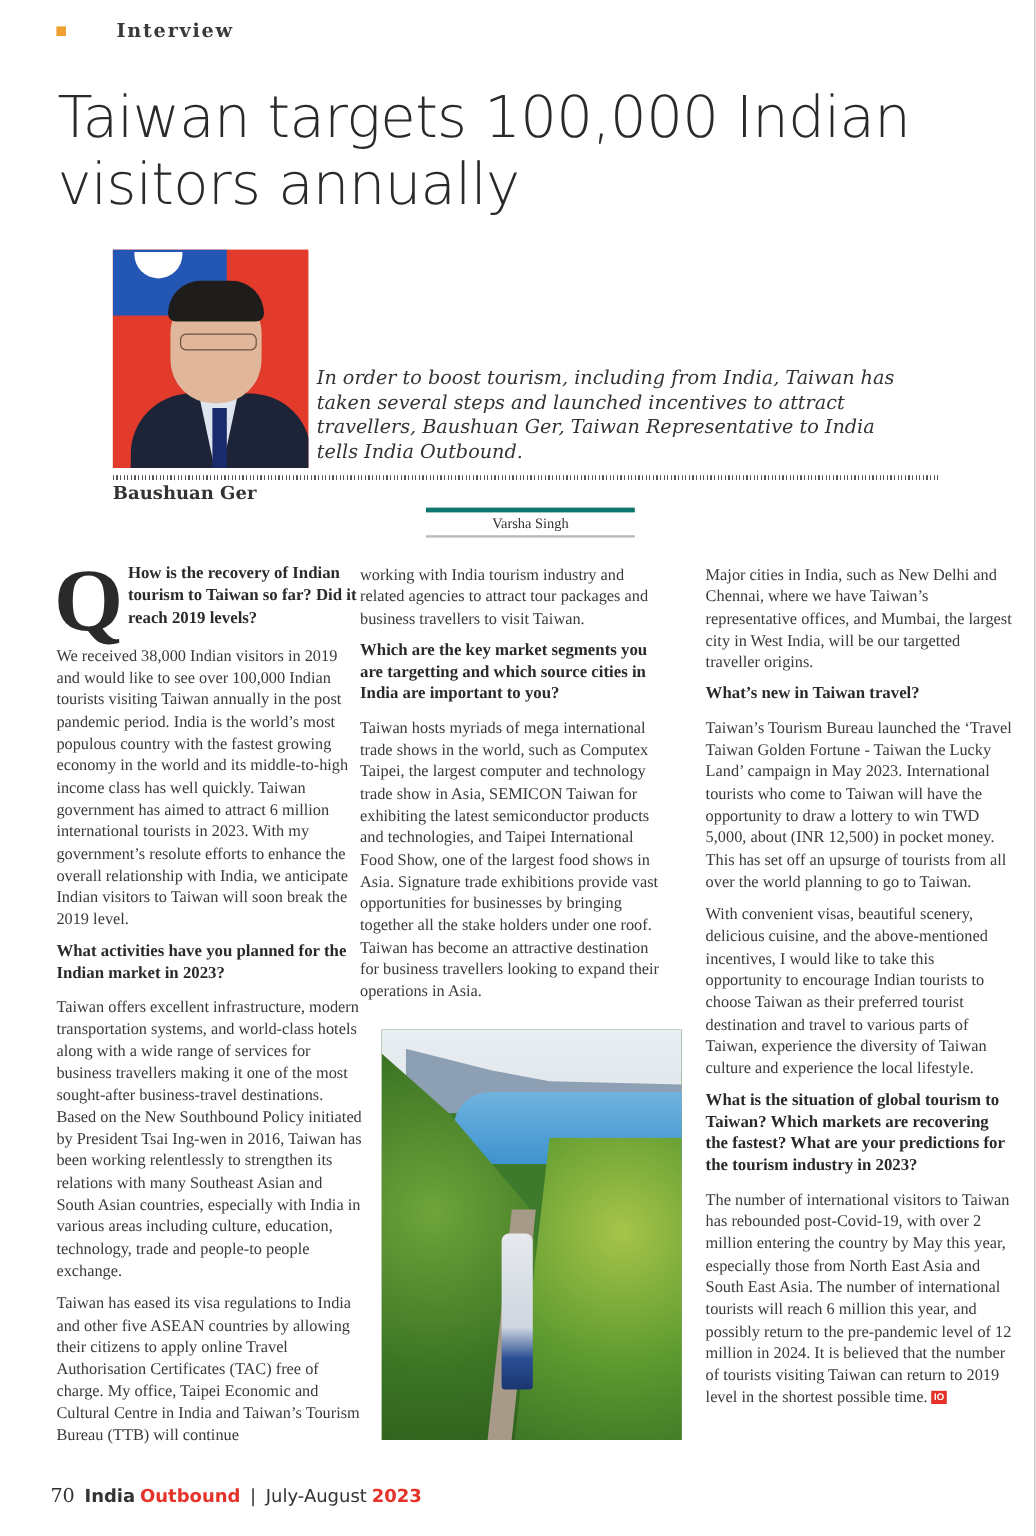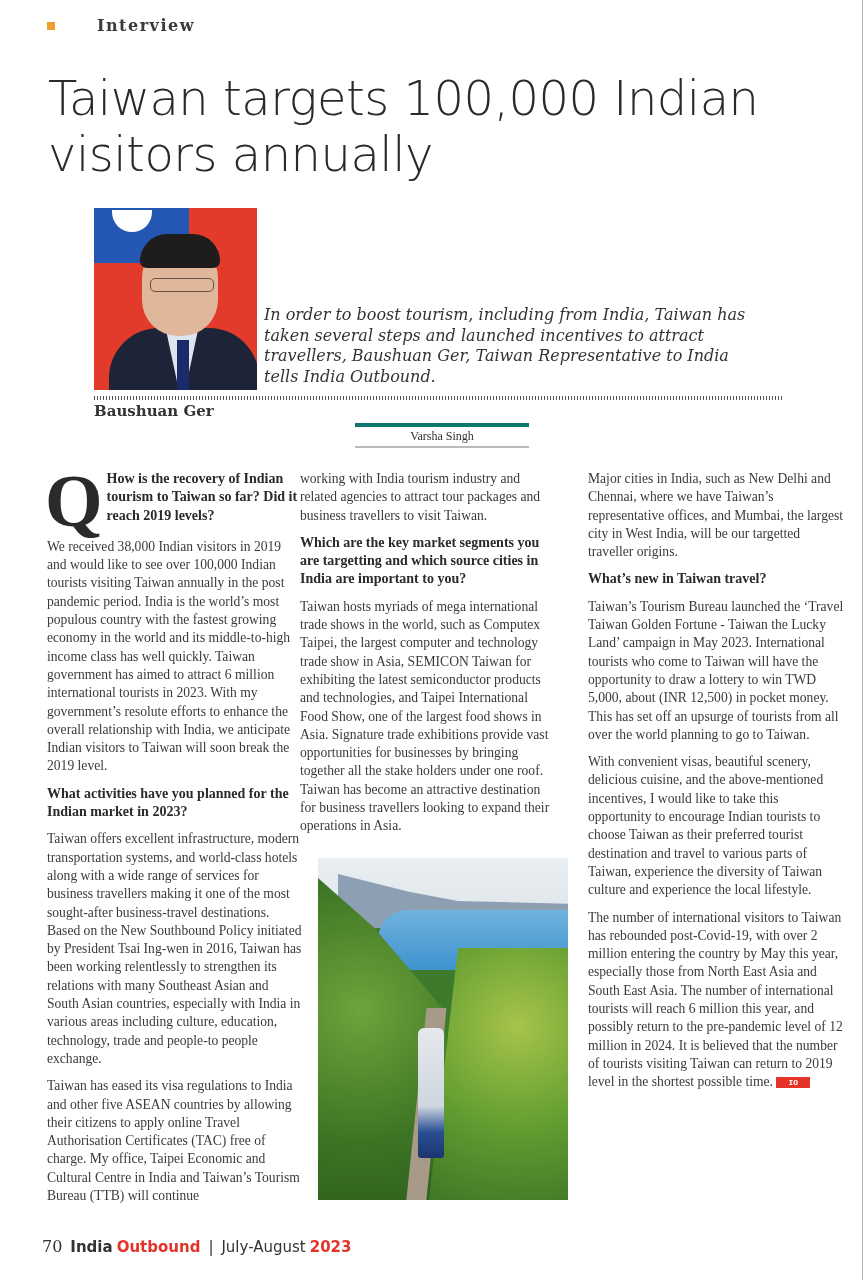--- a/index.html
+++ b/index.html
@@ -38,21 +38,21 @@
   .train-photo .jungle-r { position: absolute; left: 110px; top: 90px; width: 150px; height: 260px; background: radial-gradient(circle at 60% 30%, #a6c44a, #5d9a2f 55%, #3b7426); clip-path: polygon(20% 0,100% 0,100% 100%,0 100%); }
   .train-photo .track { position: absolute; left: 98px; top: 150px; width: 20px; height: 200px; background: #a89a88; transform: skewX(-6deg); }
   .train-photo .train { position: absolute; left: 100px; top: 170px; width: 26px; height: 130px; background: linear-gradient(#e6e9ee, #cfd6df 60%, #2a4f94 80%, #1b3570); border-radius: 6px 6px 3px 3px; }
   .footer { position: absolute; left: 42px; top: 1237px; display: flex; align-items: baseline; font-family: "DejaVu Sans", sans-serif; font-size: 15px; color: #333; }
   .footer .pg { font-family: "DejaVu Serif", serif; font-size: 16px; margin-right: 8px; }
   .footer .brand1 { font-weight: bold; margin-right: 4px; }
   .footer .brand2 { color: #e5332a; font-weight: bold; margin-right: 8px; }
   .footer .sep { margin-right: 8px; }
   .footer .issue { margin-right: 4px; }
   .footer .year { color: #e5332a; font-weight: bold; }
-  .endmark { display: inline-block; background: #e5332a; color: #fff; font-family: Liberation Mono, monospace; font-size: 8px; font-weight: bold; line-height: 11px; padding: 0 12px; vertical-align: 1px; }
+  .endmark { display: inline-block; background: #e5332a; color: #fff; font-family: Liberation Sans, sans-serif; font-size: 8px; font-weight: bold; line-height: 11px; padding: 0 2px; vertical-align: 1px; }
 </style>
 </head>
 <body>
 
 <div class="page-edge"></div>
 
 <div class="section-tag">
   <span class="sq"></span>
   <span class="lbl">Interview</span>
 </div>
@@ -100,20 +100,21 @@
   <div class="jungle-r"></div>
   <div class="track"></div>
   <div class="train"></div>
 </div>
 
 <div class="col col3">
   <p>Major cities in India, such as New Delhi and Chennai, where we have Taiwan’s representative offices, and Mumbai, the largest city in West India, will be our targetted traveller origins.</p>
   <h3>What’s new in Taiwan travel?</h3>
   <p>Taiwan’s Tourism Bureau launched the ‘Travel Taiwan Golden Fortune - Taiwan the Lucky Land’ campaign in May 2023. International tourists who come to Taiwan will have the opportunity to draw a lottery to win TWD 5,000, about (INR 12,500) in pocket money. This has set off an upsurge of tourists from all over the world planning to go to Taiwan.</p>
   <p>With convenient visas, beautiful scenery, delicious cuisine, and the above-mentioned incentives, I would like to take this opportunity to encourage Indian tourists to choose Taiwan as their preferred tourist destination and travel to various parts of Taiwan, experience the diversity of Taiwan culture and experience the local lifestyle.</p>
+  <h3>What is the situation of global tourism to Taiwan? Which markets are recovering the fastest? What are your predictions for the tourism industry in 2023?</h3>
   <p><span>The number of international visitors to Taiwan has rebounded post-Covid-19, with over 2 million entering the country by May this year, especially those from North East Asia and South East Asia. The number of international tourists will reach 6 million this year, and possibly return to the pre-pandemic level of 12 million in 2024.  It is believed that the number of tourists visiting Taiwan can return to 2019 level in the shortest possible time.</span> <span class="endmark">IO</span></p>
 </div>
 
 <div class="footer">
   <span class="pg">70</span>
   <span class="brand1">India</span>
   <span class="brand2">Outbound</span>
   <span class="sep">|</span>
   <span class="issue">July-August</span>
   <span class="year">2023</span>

